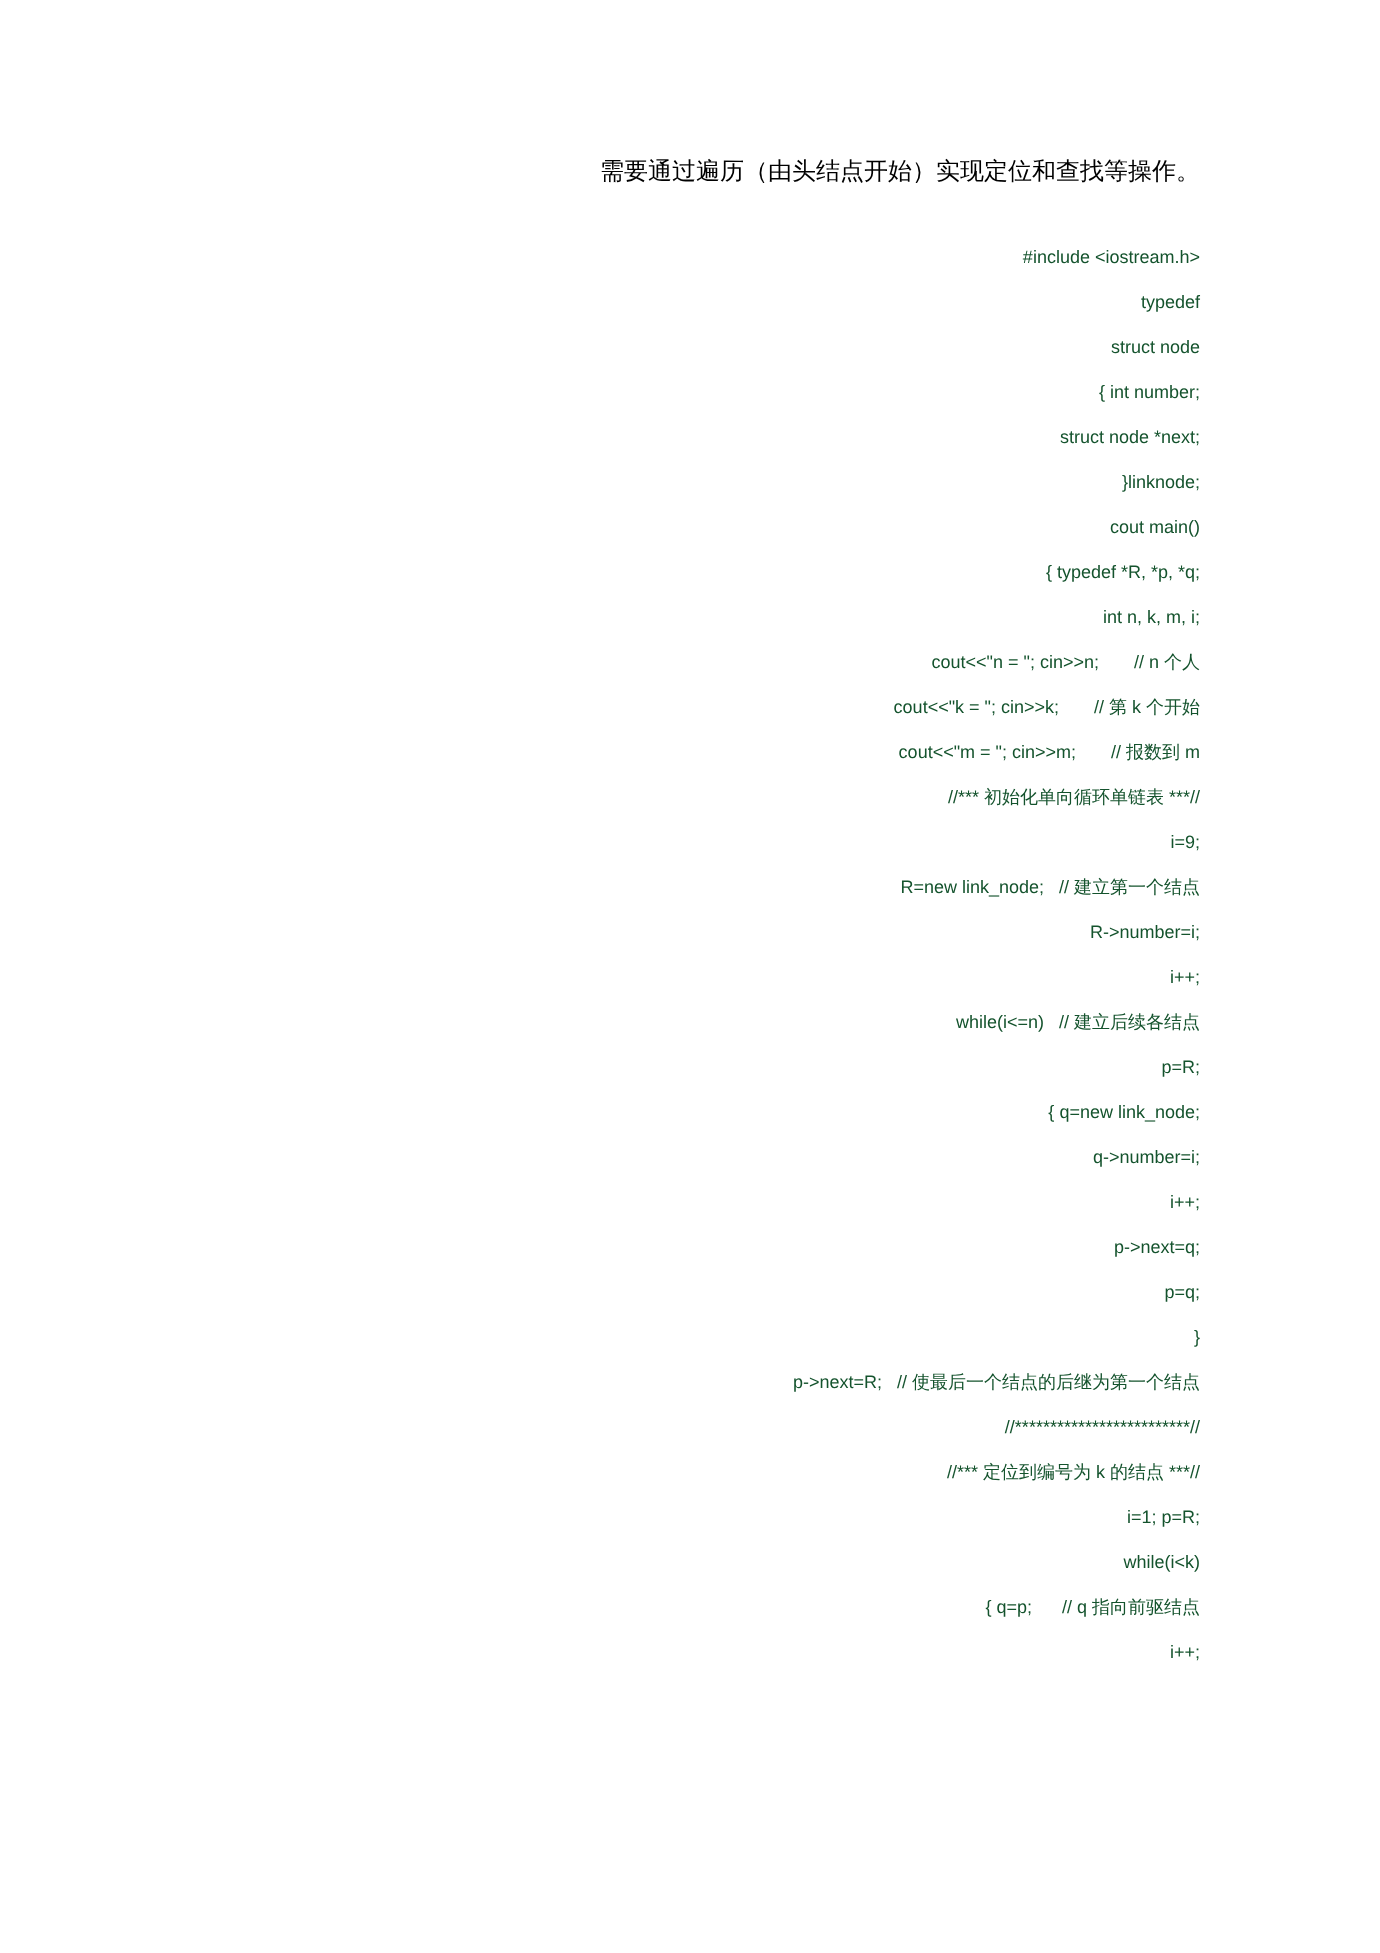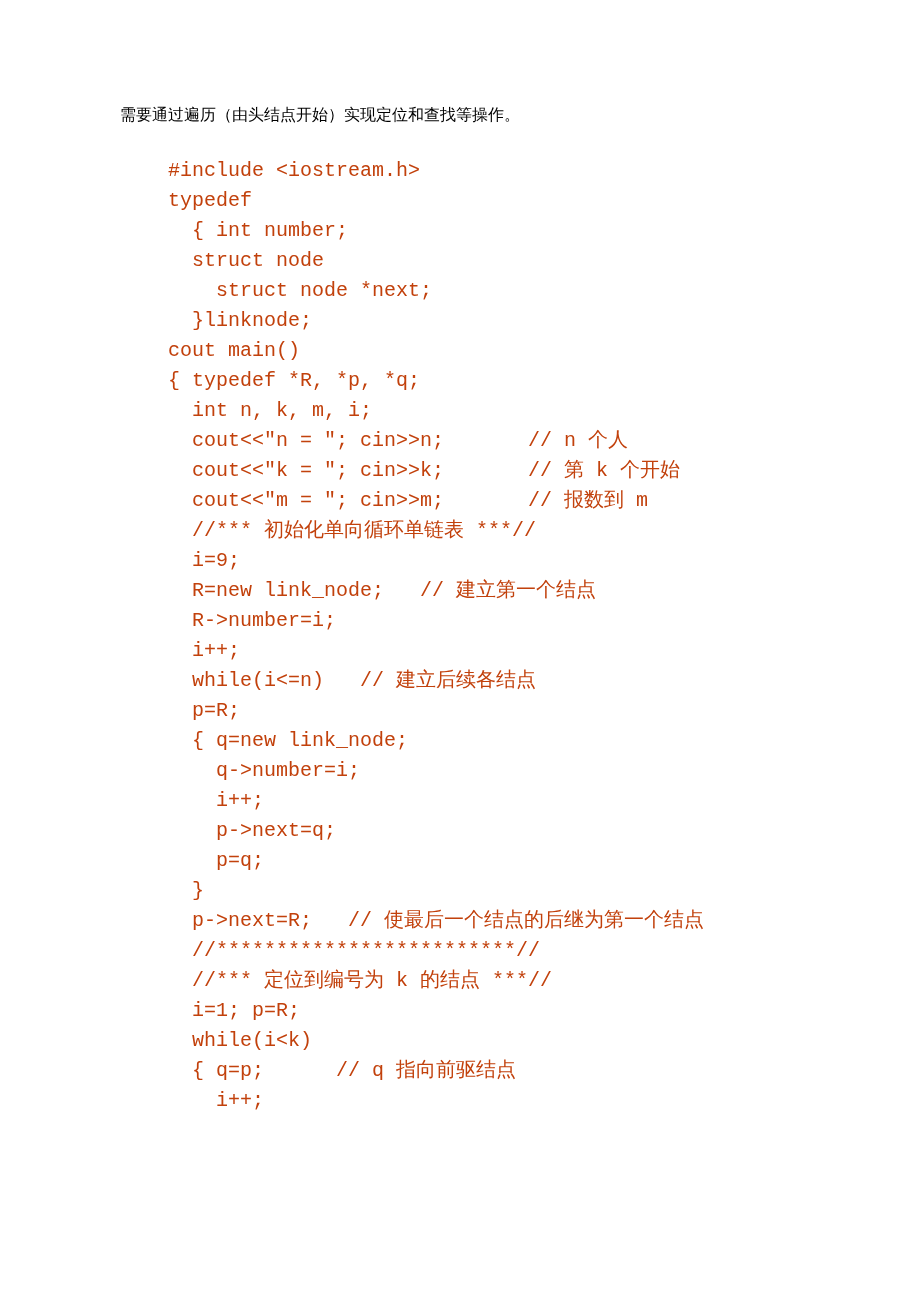--- a/index.html
+++ b/index.html
@@ -5,27 +5,28 @@
   body {
     margin: 0;
     padding: 0;
     background: #ffffff;
     font-family: "SimSun", "Microsoft YaHei", serif;
     width: 920px;
   }
   .page {
     padding: 100px 120px 60px 120px;
     box-sizing: border-box;
+    text-align: right;
   }
   .line {
-    font-size: 20px;
+    font-size: 12px;
     line-height: 30px;
-    color: #c2410c;
+    color: #14532d;
     white-space: pre;
-    font-family: Liberation Mono, monospace;
+    font-family: Liberation Sans, sans-serif;
   }
   .para {
     font-size: 16px;
     line-height: 30px;
     color: #000;
     font-family: "Microsoft YaHei", "SimSun", sans-serif;
     margin: 0 0 10px 0;
   }
   .spacer {
     height: 16px;
@@ -34,22 +35,22 @@
 </head>
 <body>
 
 <div class="page">
   <p class="para">需要通过遍历（由头结点开始）实现定位和查找等操作。</p>
   <div class="spacer"></div>
 
   <div>
     <div class="line">    #include &lt;iostream.h&gt;</div>
     <div class="line">    typedef</div>
+    <div class="line">      struct node</div>
     <div class="line">      { int number;</div>
-    <div class="line">      struct node</div>
     <div class="line">        struct node *next;</div>
     <div class="line">      }linknode;</div>
     <div class="line">    cout main()</div>
     <div class="line">    { typedef *R, *p, *q;</div>
     <div class="line">      int n, k, m, i;</div>
     <div class="line">      cout&lt;&lt;"n = "; cin&gt;&gt;n;       // n 个人</div>
     <div class="line">      cout&lt;&lt;"k = "; cin&gt;&gt;k;       // 第 k 个开始</div>
     <div class="line">      cout&lt;&lt;"m = "; cin&gt;&gt;m;       // 报数到 m</div>
     <div class="line"></div>
     <div class="line">      //*** 初始化单向循环单链表 ***//</div>

